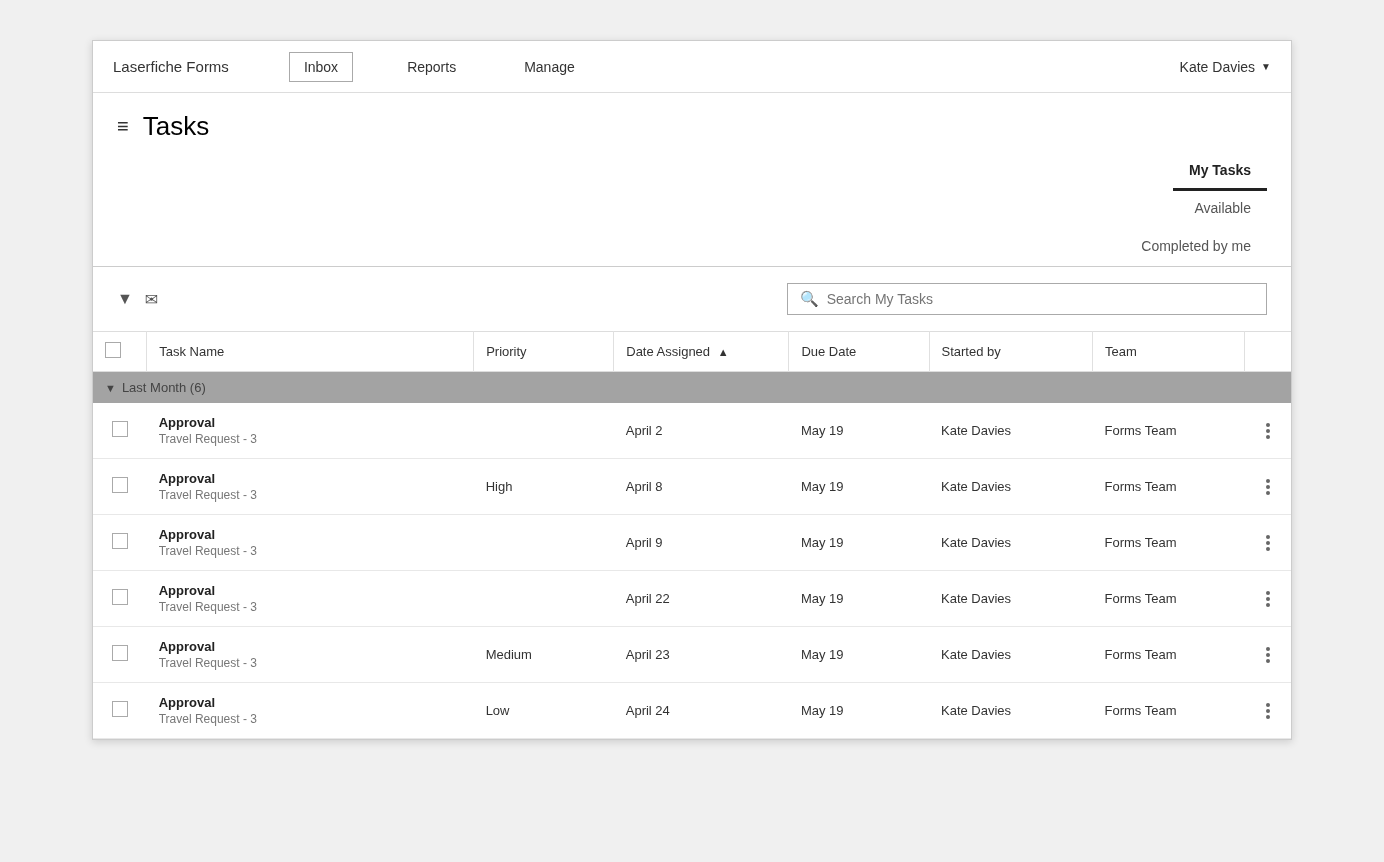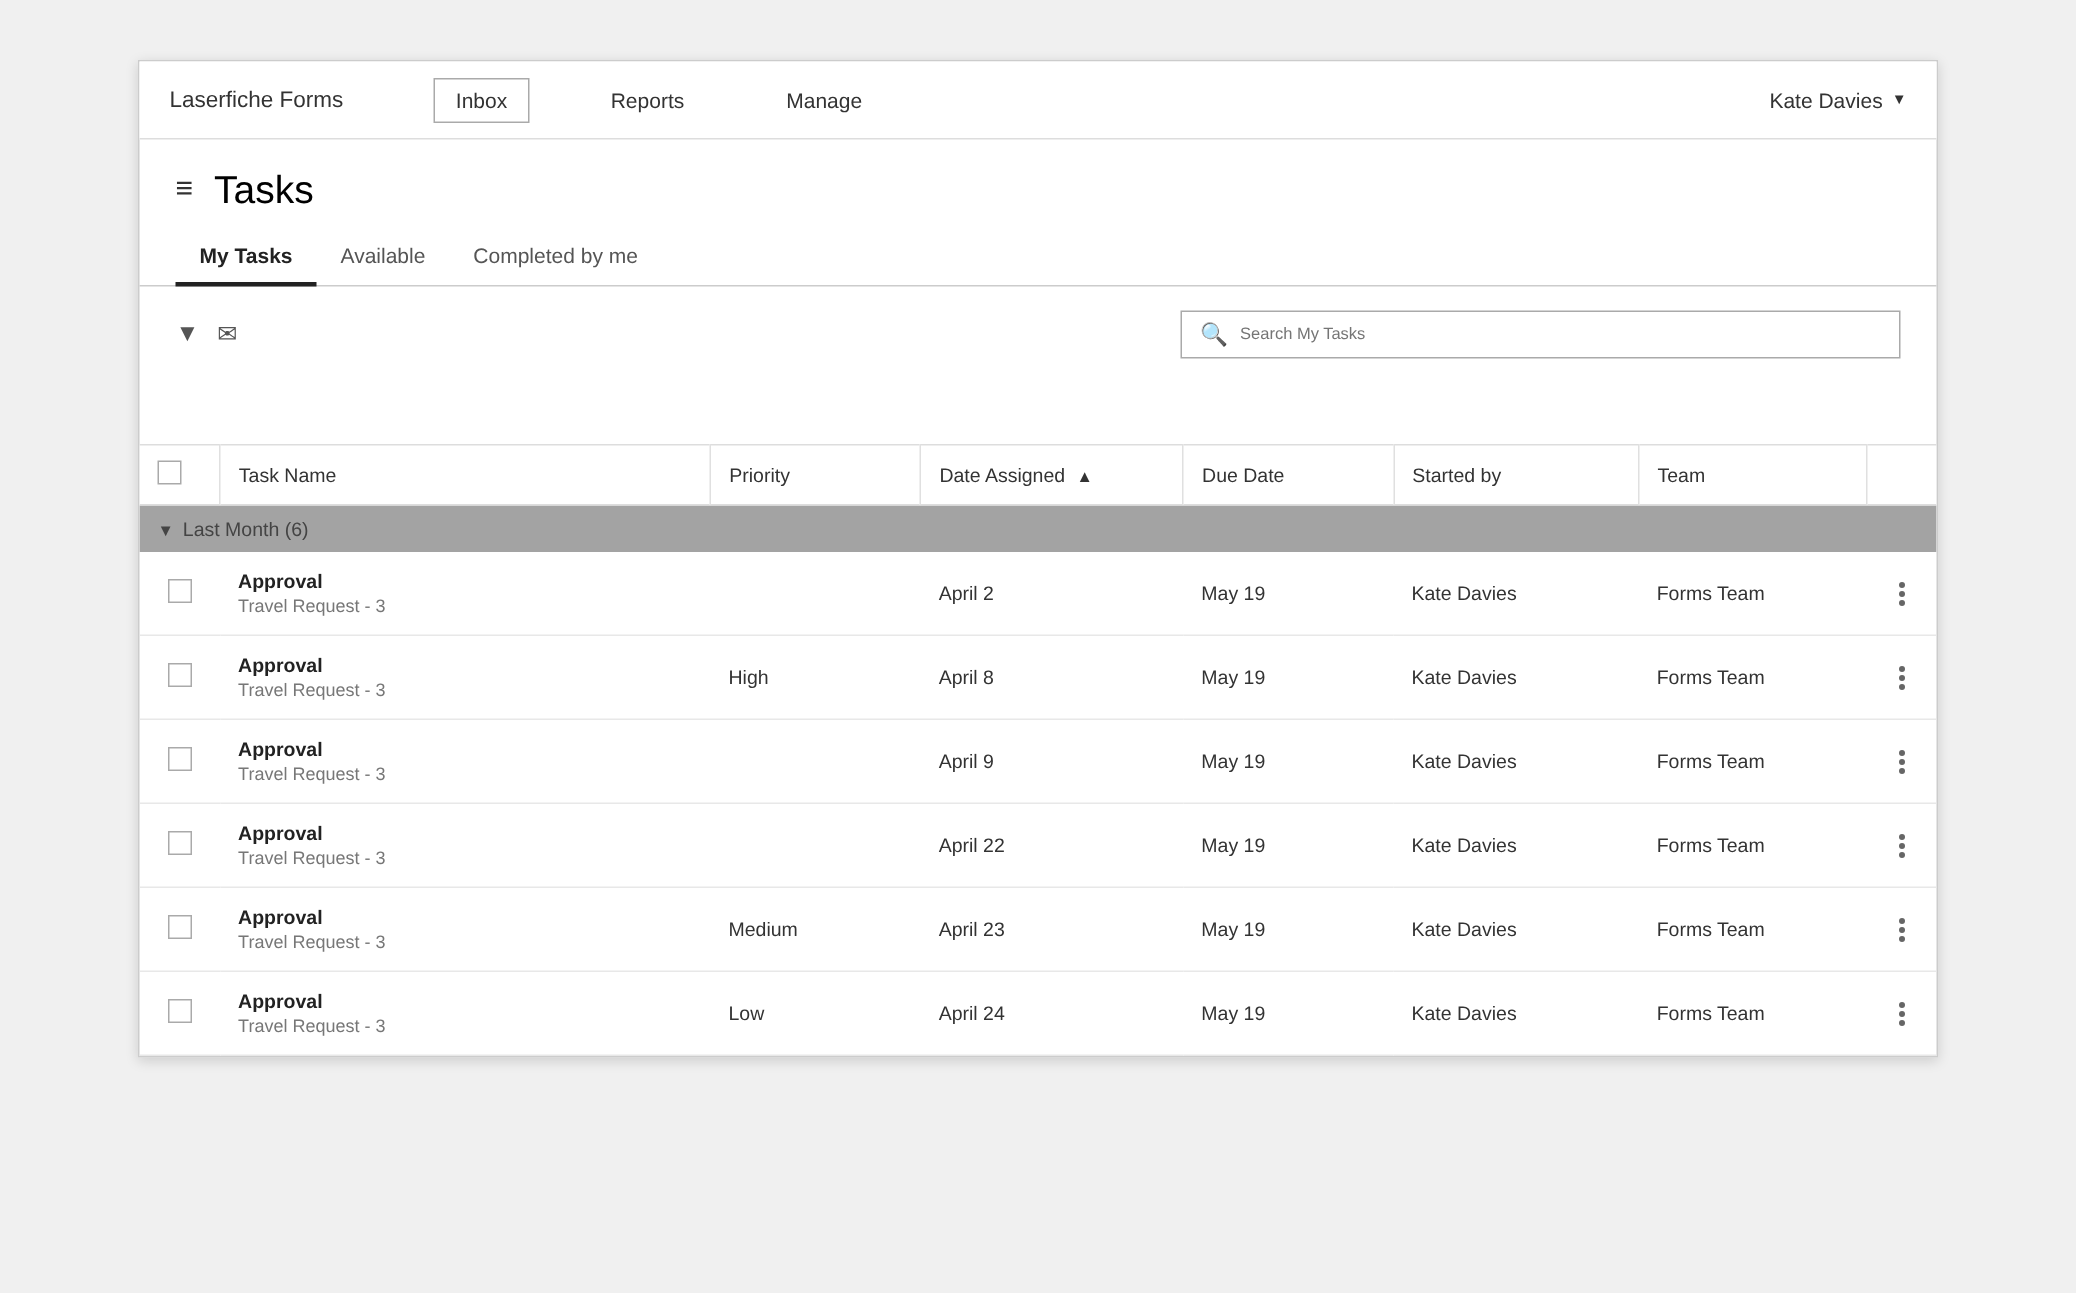--- a/index.html
+++ b/index.html
@@ -85,20 +85,21 @@
       font-size: 26px;
       font-weight: 400;
       color: #000000;
     }
     
     .tabs-bar {
       display: flex;
       align-items: flex-end;
       padding: 0 24px;
       border-bottom: 1px solid #ccc;
+      flex-direction: column;
     }
     .tab {
       padding: 10px 16px;
       cursor: pointer;
       font-size: 14px;
       color: #555;
       border-bottom: 3px solid transparent;
       margin-bottom: -1px;
     }
     .tab.active {
@@ -133,30 +134,29 @@
       background: #fff;
     }
     .search-icon {
       color: #666;
       margin-right: 8px;
       font-size: 15px;
     }
     .search-input {
       border: none;
       outline: none;
-      font-size: 11px;
+      font-size: 14px;
       color: #999;
       width: 100%;
       background: transparent;
     }
     
     .tasks-table {
       width: 100%;
       border-collapse: collapse;
-      margin-top: 41px;
     }
     .tasks-table thead tr {
       border-top: 1px solid #ddd;
       border-bottom: 1px solid #ddd;
     }
     .tasks-table th {
       padding: 10px 12px;
       text-align: left;
       font-weight: 500;
       font-size: 13px;

